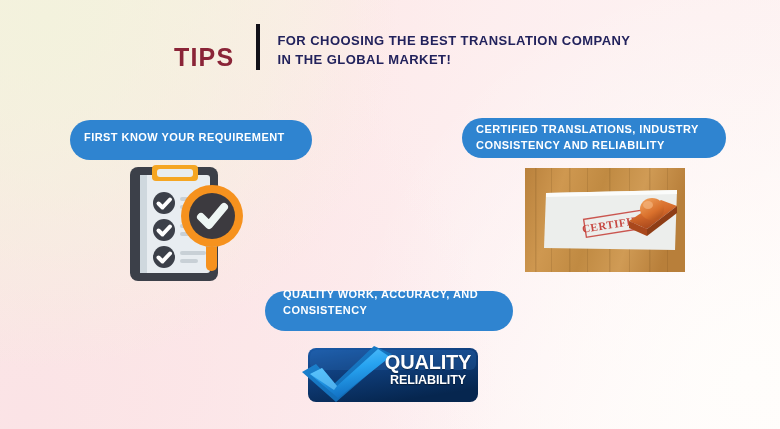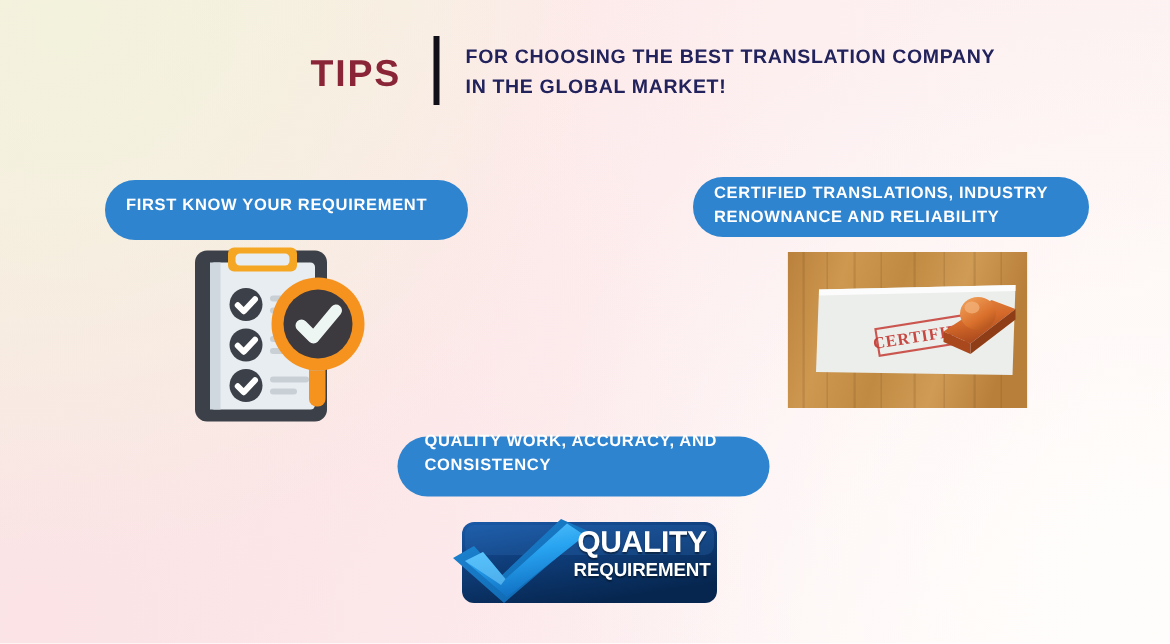--- a/index.html
+++ b/index.html
@@ -23,22 +23,21 @@
       radial-gradient(circle at 92% 6%, #fdf1f1 0%, rgba(253,241,241,0) 45%),
       linear-gradient(120deg, #f6f3de 0%, #fdeaea 38%, #fdeef0 62%, #fefcfa 100%);
   }
 
   
   .header {
     position: absolute;
     left: 174px;
     top: 24px;
     display: flex;
-    align-items: center;
-    margin-left: 33px;
+    align-items: flex-end;
   }
   .tips-word {
     font-size: 25px;
     font-weight: bold;
     letter-spacing: 1.2px;
     color: #8a2437;
     line-height: 1;
     padding-top: 5px;
     white-space: nowrap;
   }
@@ -154,21 +153,21 @@
     <div class="headline">FOR CHOOSING THE BEST TRANSLATION COMPANY
 IN THE GLOBAL MARKET!</div>
   </div>
 
   <div class="pill" id="pill-1">
     <span>FIRST KNOW YOUR REQUIREMENT</span>
   </div>
 
   <div class="pill" id="pill-2">
     <span>CERTIFIED TRANSLATIONS, INDUSTRY
-RENOWNANCE AND RELIABILITY</span>
+CONSISTENCY AND RELIABILITY</span>
   </div>
 
   <div class="pill" id="pill-3">
     <span>QUALITY WORK, ACCURACY, AND
 CONSISTENCY</span>
   </div>
 
   <div id="clipboard-illustration">
     <svg viewBox="0 0 140 122" width="140" height="122">
 
@@ -279,17 +278,17 @@
       <rect x="8" y="2" width="170" height="54" rx="8" fill="url(#panel)"></rect>
       <rect x="10" y="4" width="166" height="20" rx="6" fill="#2f74bf" opacity="0.25"></rect>
 
       <polygon points="2,26 16,18 34,38 74,0 92,8 36,56" fill="url(#checkSide)"></polygon>
       <polygon points="10,28 22,22 37,40 78,3 90,11 38,52" fill="url(#checkFace)"></polygon>
       <polygon points="10,28 22,22 37,40 34,44" fill="#7ad4ff" opacity="0.55"></polygon>
     </svg>
 
     <div class="badge-text-wrap">
       <div class="badge-line-1">QUALITY</div>
-      <div class="badge-line-2">REQUIREMENT</div>
+      <div class="badge-line-2">RELIABILITY</div>
     </div>
   </div>
 
 </div>
 
 </body></html>

